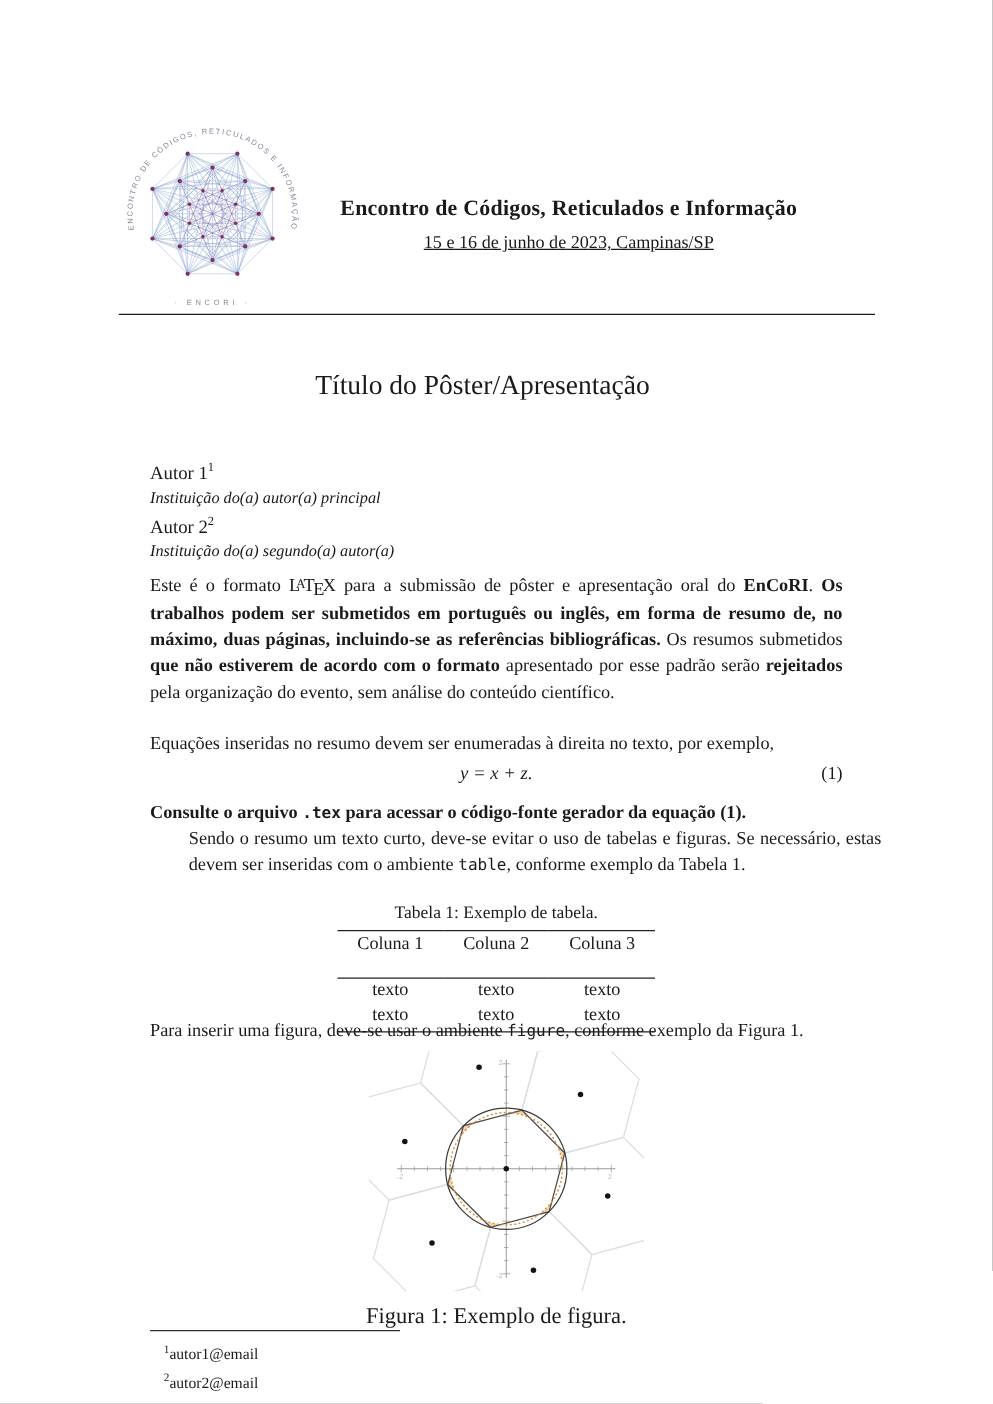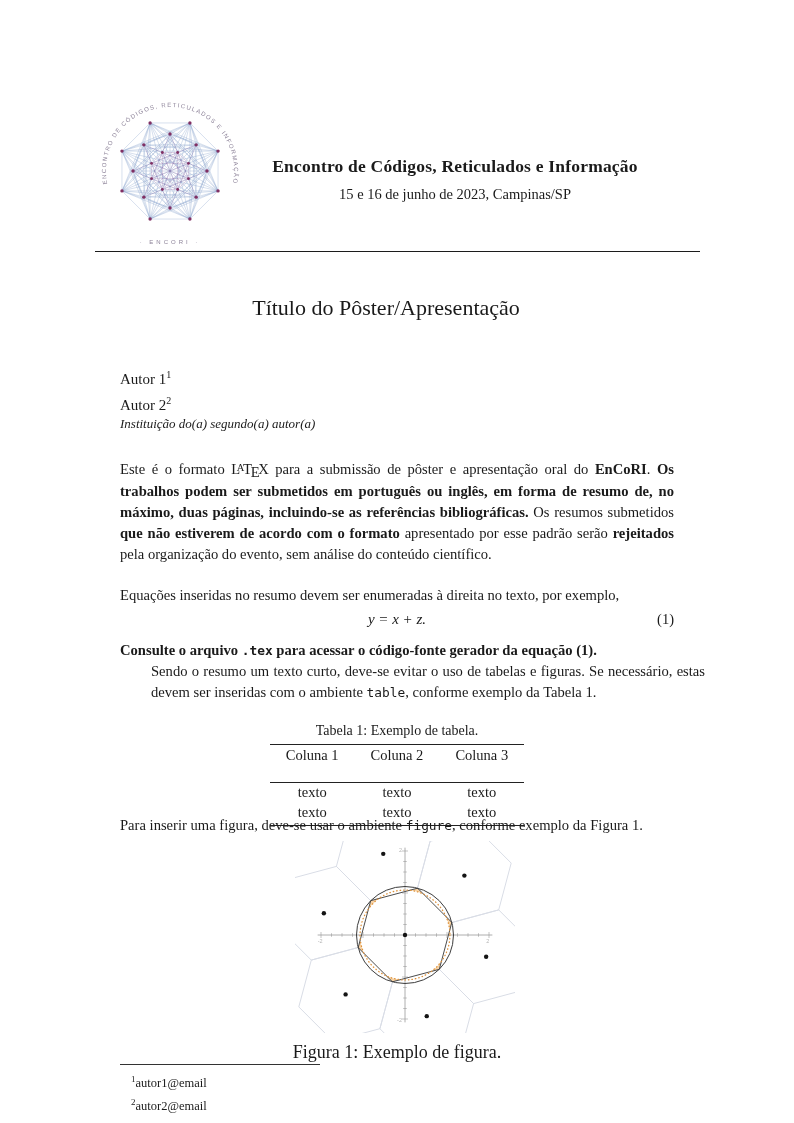--- a/index.html
+++ b/index.html
@@ -3,21 +3,21 @@
 <meta charset="utf-8">
 <style>
   html,body{margin:0;padding:0;background:#9a9a9a;}
   .page{position:relative;width:794px;height:1123px;margin:0 auto;background:#ffffff;
         font-family:"Liberation Serif",serif;color:#1a1a1a;overflow:hidden;}
   .abs{position:absolute;}
   
   .logo-box{left:95px;top:98px;width:150px;height:152px;}
   .header-text{left:245px;top:156px;width:420px;text-align:center;}
   .conf-title{font-size:17.5px;font-weight:bold;letter-spacing:.2px;}
-  .conf-date{font-size:14.5px;margin-top:9px;}
+  .conf-date{font-size:14.5px;margin-top:9px;text-decoration:underline;}
   .header-rule{left:95px;top:251px;width:605px;height:0;border-top:1.6px solid #1c1c1c;}
   
   .doc-title{left:0;top:295px;width:772px;text-align:center;font-size:22px;}
   .authors{left:120px;top:363px;width:553px;}
   .author-name{font-size:15px;line-height:19px;margin-top:2px;}
   .author-name sup{font-size:10px;}
   .author-aff{font-style:italic;font-size:13px;line-height:17px;}
   
   .body-par{left:120px;width:554px;margin:0;font-size:14.6px;line-height:21px;text-align:justify;}
   .p-intro{top:459px;}
@@ -258,20 +258,21 @@
     <div class="conf-title">Encontro de Códigos, Reticulados e Informação</div>
     <div class="conf-date">15 e 16 de junho de 2023, Campinas/SP</div>
   </div>
 
   <div class="abs header-rule"></div>
 
   <h1 class="abs doc-title" style="margin:0;font-weight:normal;">Título do Pôster/Apresentação</h1>
 
   <div class="abs authors" id="authors">
       <div class="author-name"><span>Autor 1</span><sup>1</sup></div>
+      <div class="author-aff">Instituição do(a) autor(a) principal</div>
       <div class="author-name"><span>Autor 2</span><sup>2</sup></div>
       <div class="author-aff">Instituição do(a) segundo(a) autor(a)</div>
     </div>
 
   <p class="abs body-par p-intro"><span>Este é o formato </span><span class="latex">L<span class="lA">A</span>T<span class="lE">E</span>X</span><span> para a submissão de pôster e apresentação oral do </span><span class="b">EnCoRI</span><span>. </span><span class="b">Os trabalhos podem ser submetidos em português ou inglês, em forma de resumo de, no máximo, duas páginas, incluindo-se as referências bibliográficas.</span><span> Os resumos submetidos </span><span class="b">que não estiverem de acordo com o formato</span><span> apresentado por esse padrão serão </span><span class="b">rejeitados</span><span> pela organização do evento, sem análise do conteúdo científico.</span></p>
   <p class="abs body-par p-equacoes"><span>Equações inseridas no resumo devem ser enumeradas à direita no texto, por exemplo,</span></p>
 
   <div class="abs eq-row">
     <span class="eq-expr">y = x + z.</span>
     <span class="eq-num">(1)</span>

